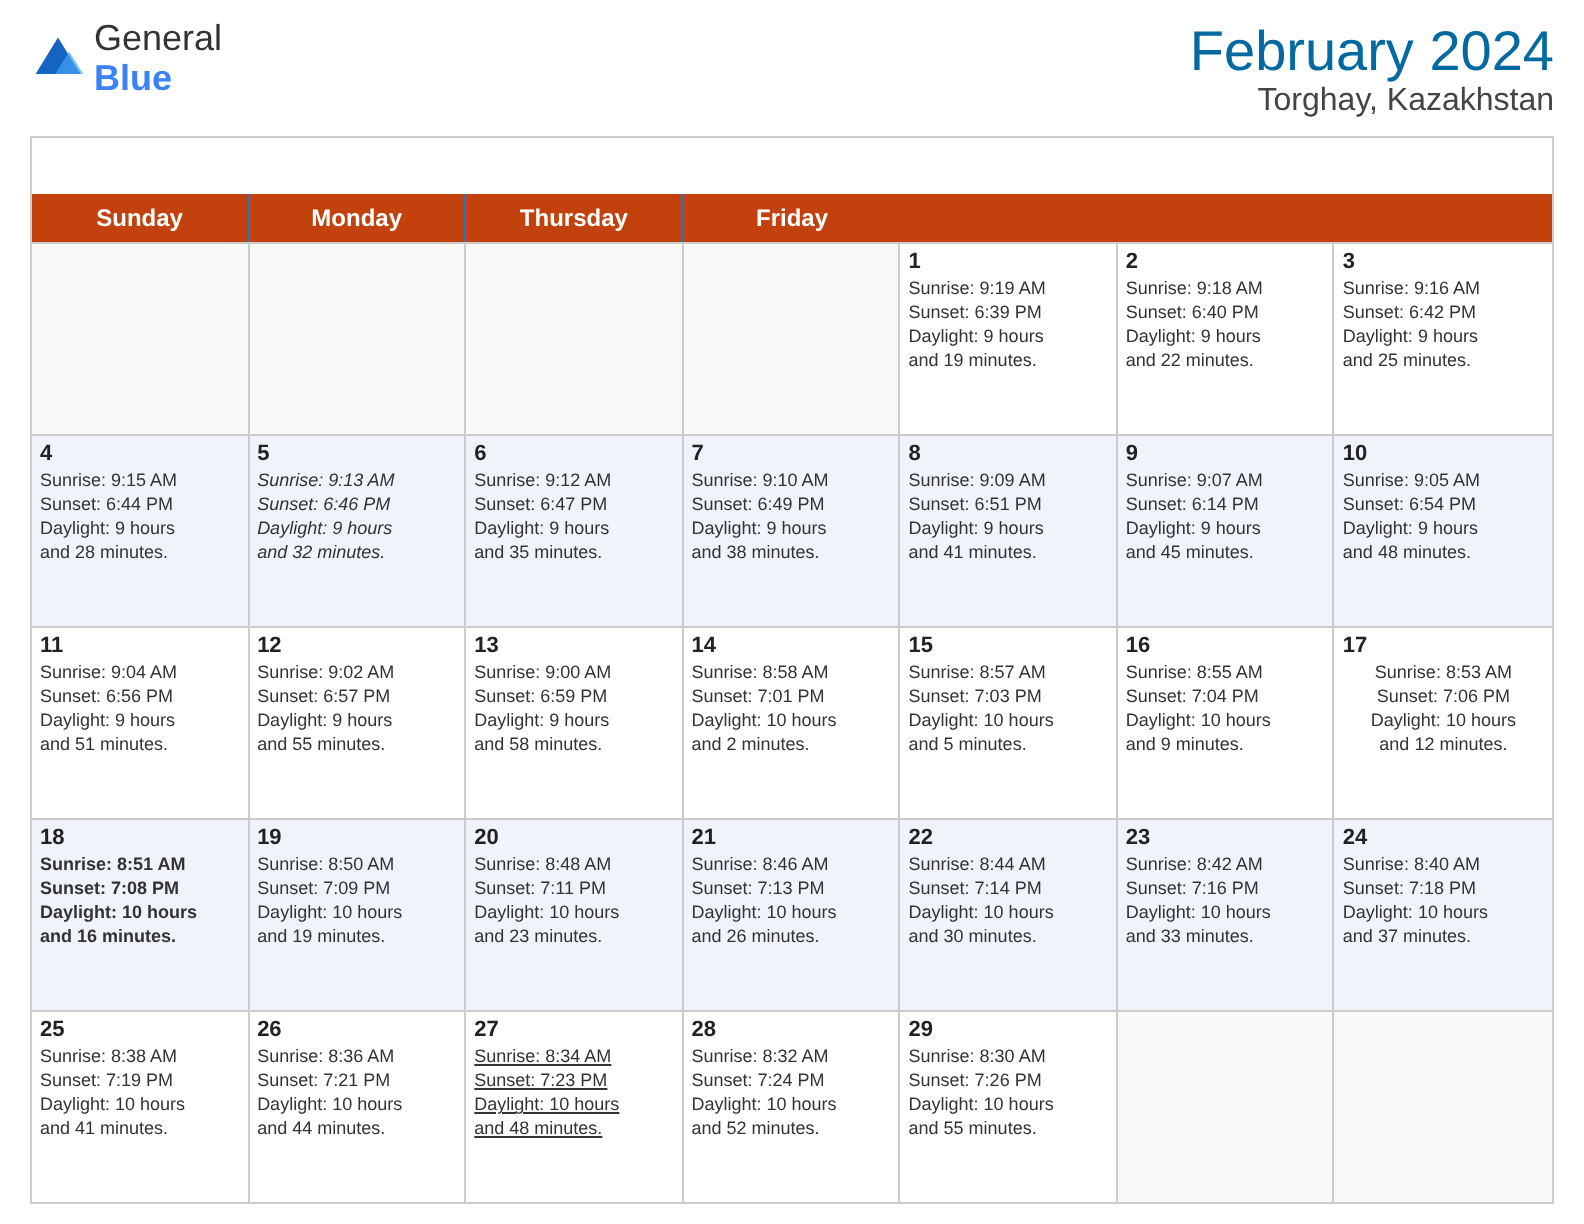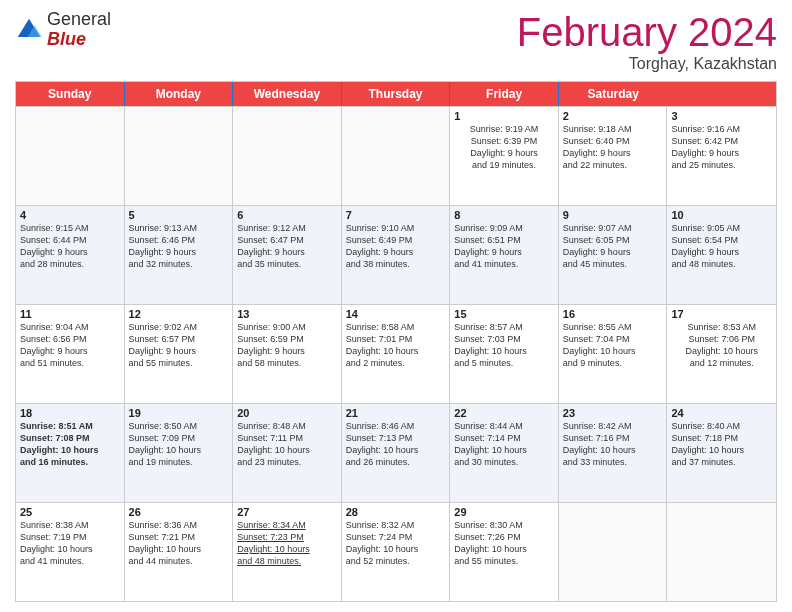--- a/index.html
+++ b/index.html
@@ -26,48 +26,49 @@
     .logo {
       display: flex;
       align-items: center;
       gap: 4px;
     }
     .logo-text {
       font-size: 18px;
       line-height: 1.1;
     }
     .logo-text .general { color: #333; font-weight: normal; }
-    .logo-text .blue { color: #b91c1c; font-weight: bold; font-style: italic; }
+    .logo-text .blue { color: #3b82f6; font-weight: bold; }
     .logo-icon {
       width: 28px;
       height: 28px;
     }
     .title-block {
       text-align: right;
     }
     .main-title {
-      font-size: 40px;
+      font-size: 28px;
       font-weight: normal;
-      color: #be185d;
+      color: #0369a1;
     }
     .subtitle {
       font-size: 16px;
       color: #444;
       text-align: right;
     }
     .calendar {
       flex: 1;
       display: flex;
       flex-direction: column;
       border: 1px solid #ccc;
     }
     .cal-header {
       display: grid;
       grid-template-columns: repeat(7, 1fr);
-      background: #ef4444;
+      background: #c2410c;
+      margin-top: 28px;
     }
     .cal-header-cell {
       color: #fff;
       font-size: 12px;
       font-weight: bold;
       padding: 5px 4px;
       text-align: center;
       border-right: 1px solid #1976d2;
     }
     .cal-header-cell:last-child { border-right: none; }
@@ -123,34 +124,32 @@
     <div class="title-block">
       <div class="main-title">February 2024</div>
       <div class="subtitle">Torghay, Kazakhstan</div>
     </div>
   </div>
 
   <div class="calendar">
     <div class="cal-header">
       <div class="cal-header-cell">Sunday</div>
       <div class="cal-header-cell">Monday</div>
-      <div class="cal-header-cell">Wednesday</div>
       <div class="cal-header-cell">Thursday</div>
       <div class="cal-header-cell">Friday</div>
-      <div class="cal-header-cell">Saturday</div>
     </div>
     <div class="cal-body" id="cal-body">
     <div class="cal-row">
           <div class="cal-cell empty"></div>
           <div class="cal-cell empty"></div>
           <div class="cal-cell empty"></div>
           <div class="cal-cell empty"></div>
           <div class="cal-cell">
             <div class="day-num">1</div>
-            <div class="day-info" style="white-space: pre-line; text-align: center;">Sunrise: 9:19 AM
+            <div class="day-info" style="white-space: pre-line;">Sunrise: 9:19 AM
 Sunset: 6:39 PM
 Daylight: 9 hours
 and 19 minutes.</div>
           </div>
           <div class="cal-cell">
             <div class="day-num">2</div>
             <div class="day-info" style="white-space: pre-line;">Sunrise: 9:18 AM
 Sunset: 6:40 PM
 Daylight: 9 hours
 and 22 minutes.</div>
@@ -166,21 +165,21 @@
         <div class="cal-row">
           <div class="cal-cell alt">
             <div class="day-num">4</div>
             <div class="day-info" style="white-space: pre-line;">Sunrise: 9:15 AM
 Sunset: 6:44 PM
 Daylight: 9 hours
 and 28 minutes.</div>
           </div>
           <div class="cal-cell alt">
             <div class="day-num">5</div>
-            <div class="day-info" style="white-space: pre-line;">Sunrise: 9:13 AM
+            <div class="day-info" style="white-space: pre-line; font-style: italic;">Sunrise: 9:13 AM
 Sunset: 6:46 PM
 Daylight: 9 hours
 and 32 minutes.</div>
           </div>
           <div class="cal-cell alt">
             <div class="day-num">6</div>
             <div class="day-info" style="white-space: pre-line;">Sunrise: 9:12 AM
 Sunset: 6:47 PM
 Daylight: 9 hours
 and 35 minutes.</div>
@@ -195,21 +194,21 @@
           <div class="cal-cell alt">
             <div class="day-num">8</div>
             <div class="day-info" style="white-space: pre-line;">Sunrise: 9:09 AM
 Sunset: 6:51 PM
 Daylight: 9 hours
 and 41 minutes.</div>
           </div>
           <div class="cal-cell alt">
             <div class="day-num">9</div>
             <div class="day-info" style="white-space: pre-line;">Sunrise: 9:07 AM
-Sunset: 6:05 PM
+Sunset: 6:14 PM
 Daylight: 9 hours
 and 45 minutes.</div>
           </div>
           <div class="cal-cell alt">
             <div class="day-num">10</div>
             <div class="day-info" style="white-space: pre-line;">Sunrise: 9:05 AM
 Sunset: 6:54 PM
 Daylight: 9 hours
 and 48 minutes.</div>
           </div>

